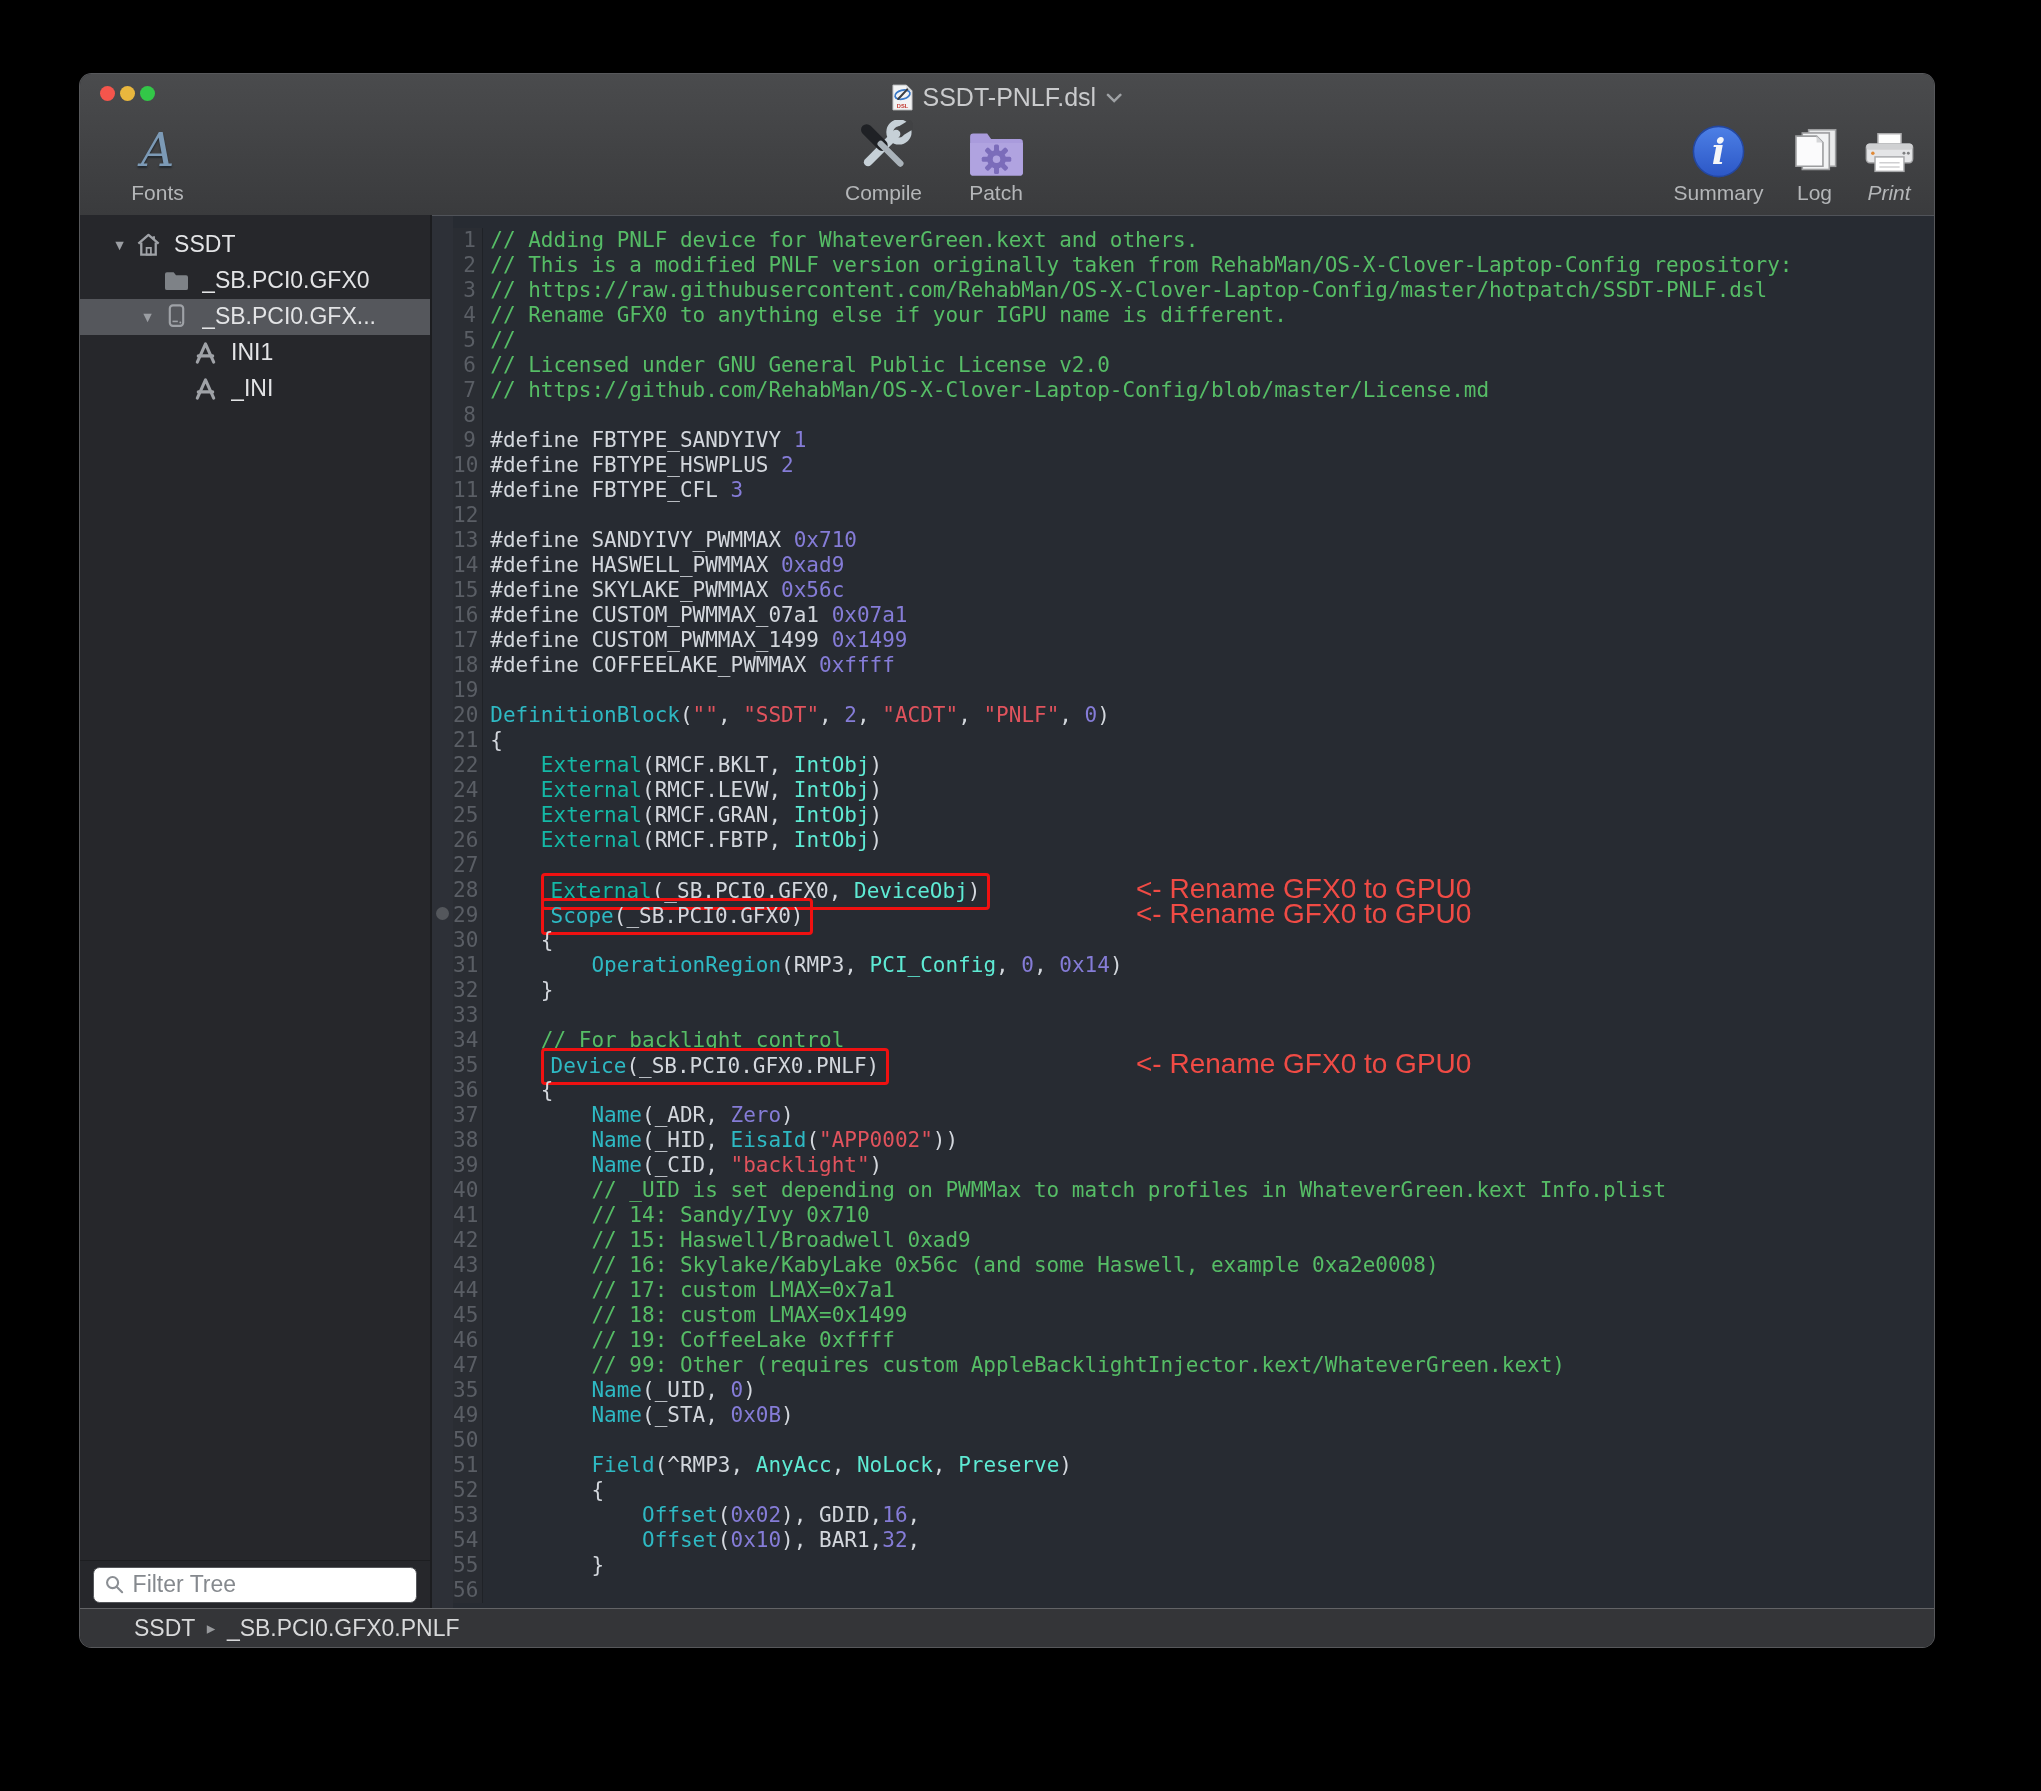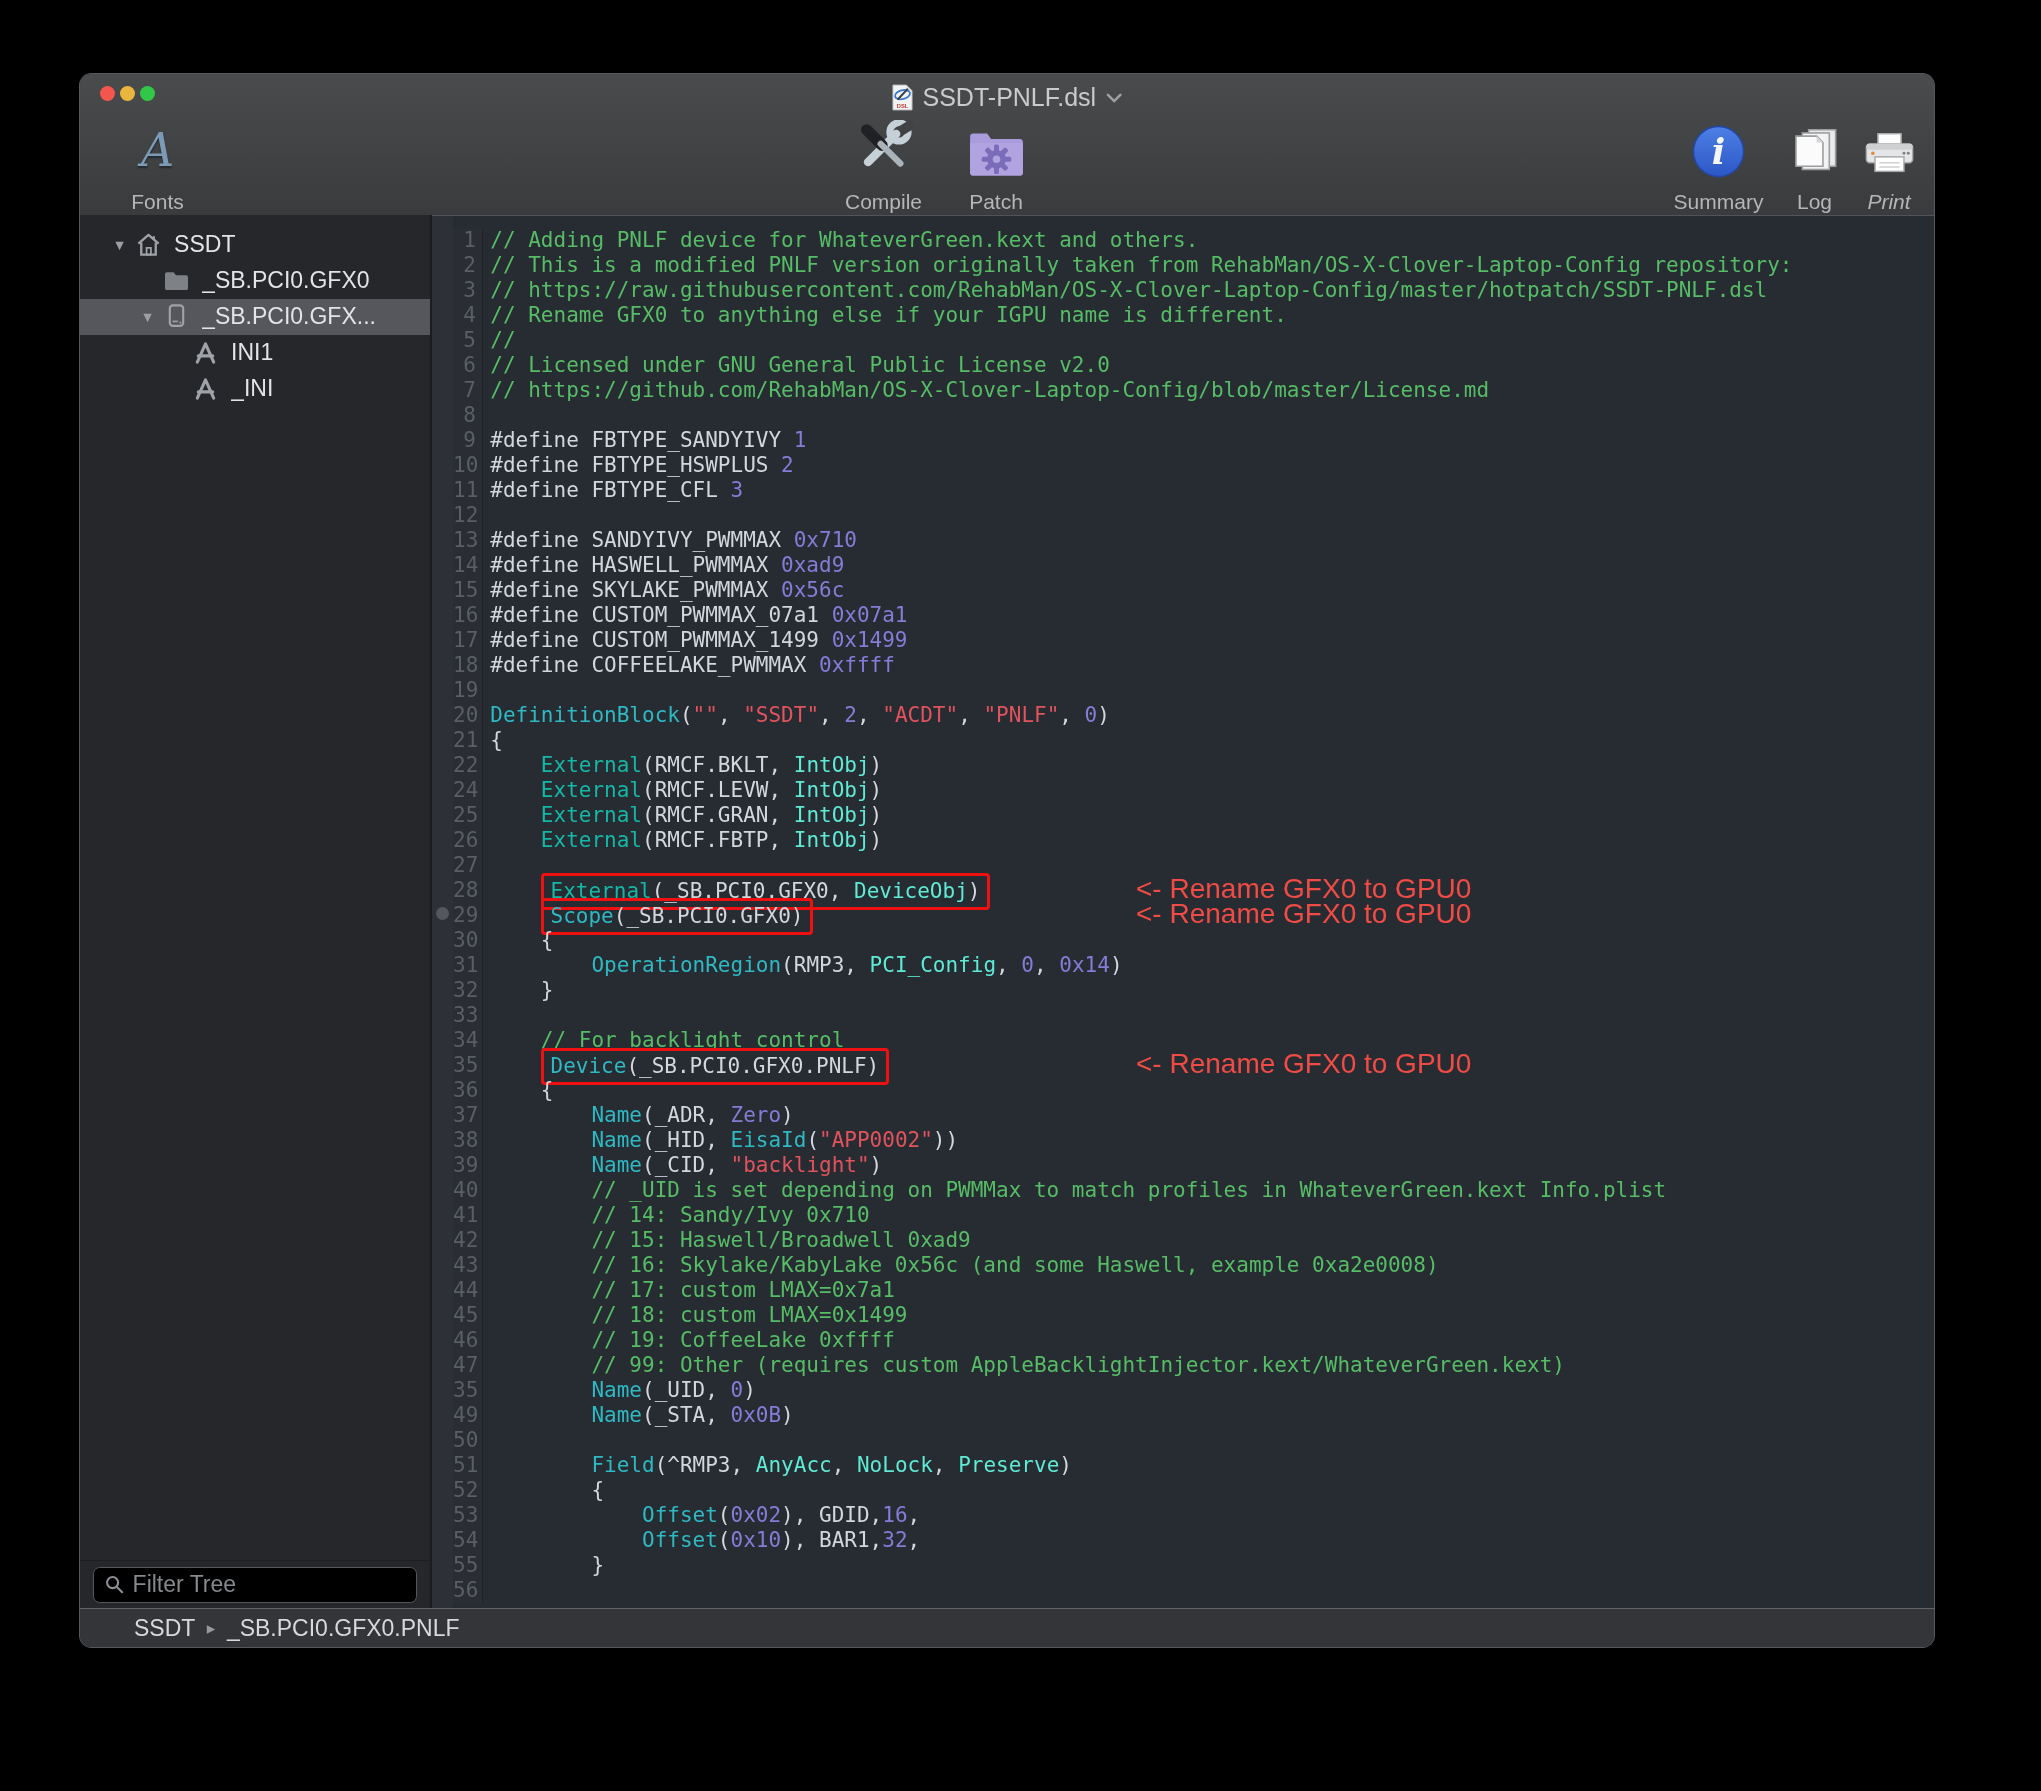--- a/index.html
+++ b/index.html
@@ -17,36 +17,36 @@
   .traffic{position:absolute;left:20px;top:11.5px;display:flex;gap:4.8px;}
   .light{width:15.3px;height:15.3px;border-radius:50%;}
   .light.red{background:#f4554c;}
   .light.yellow{background:#e9b73e;}
   .light.green{background:#33c748;}
   .titlegroup{position:absolute;left:0;right:0;top:7.6px;height:32.5px;display:flex;
               align-items:center;justify-content:center;gap:10px;}
   .titletext{font-size:25px;color:#cacbcd;}
   .tb-item{position:absolute;top:40px;text-align:center;cursor:default;}
   .tb-icon{height:65px;display:flex;align-items:flex-end;justify-content:center;}
-  .tb-label{display:block;margin-top:11px;font-size:21px;color:#b4b6b8;}
+  .tb-label{display:block;margin-top:2px;font-size:21px;color:#b4b6b8;}
   .fonts-a{font:italic 46px "DejaVu Serif",serif;color:#7c9ab6;text-shadow:0 1.9px 1.9px #22282e;line-height:57px;}
 
   
   .content{position:absolute;left:0;top:141px;right:0;bottom:38px;}
 
   
   .sidebar{position:absolute;left:0;top:0;bottom:0;width:350px;background:#26272b;}
   .tree{position:absolute;left:0;right:0;top:11.5px;}
   .tree-row{height:36px;display:flex;align-items:center;font-size:23px;color:#e3e4e6;white-space:nowrap;}
   .tree-row.sel{background:#55575c;}
   .disc{width:25px;text-align:center;font-size:14.3px;color:#9b9ea3;flex:none;}
   .ticon{width:32.5px;height:27px;flex:none;display:flex;align-items:center;justify-content:center;}
   .tlabel{margin-left:9.6px;overflow:hidden;}
   .filterbar{position:absolute;left:0;right:0;bottom:0;height:48px;border-top:1.9px solid #1d1e21;}
-  .filterfield{position:absolute;left:13.4px;right:13.4px;top:5.7px;height:34px;background:#000000;
+  .filterfield{position:absolute;left:13.4px;right:13.4px;top:5.7px;height:34px;background:#ffffff;
                border:1px solid #55575b;border-radius:6.7px;display:flex;align-items:center;gap:7.6px;padding:0 9.6px;}
   .filterph{font-size:23px;color:#85898e;}
 
   .vdivider{position:absolute;left:350px;top:0;bottom:0;width:1.9px;background:#1c1d20;}
 
   
   .editor{position:absolute;left:352px;right:0;top:0;bottom:0;background:#272b32;
           border-top:1.9px solid #505359;overflow:hidden;}
   .strip{position:absolute;left:0;top:0;bottom:0;width:21px;background:#2d3037;}
   .markdot{position:absolute;left:3.8px;top:691px;width:13.4px;height:13.4px;border-radius:50%;background:#54575c;}

